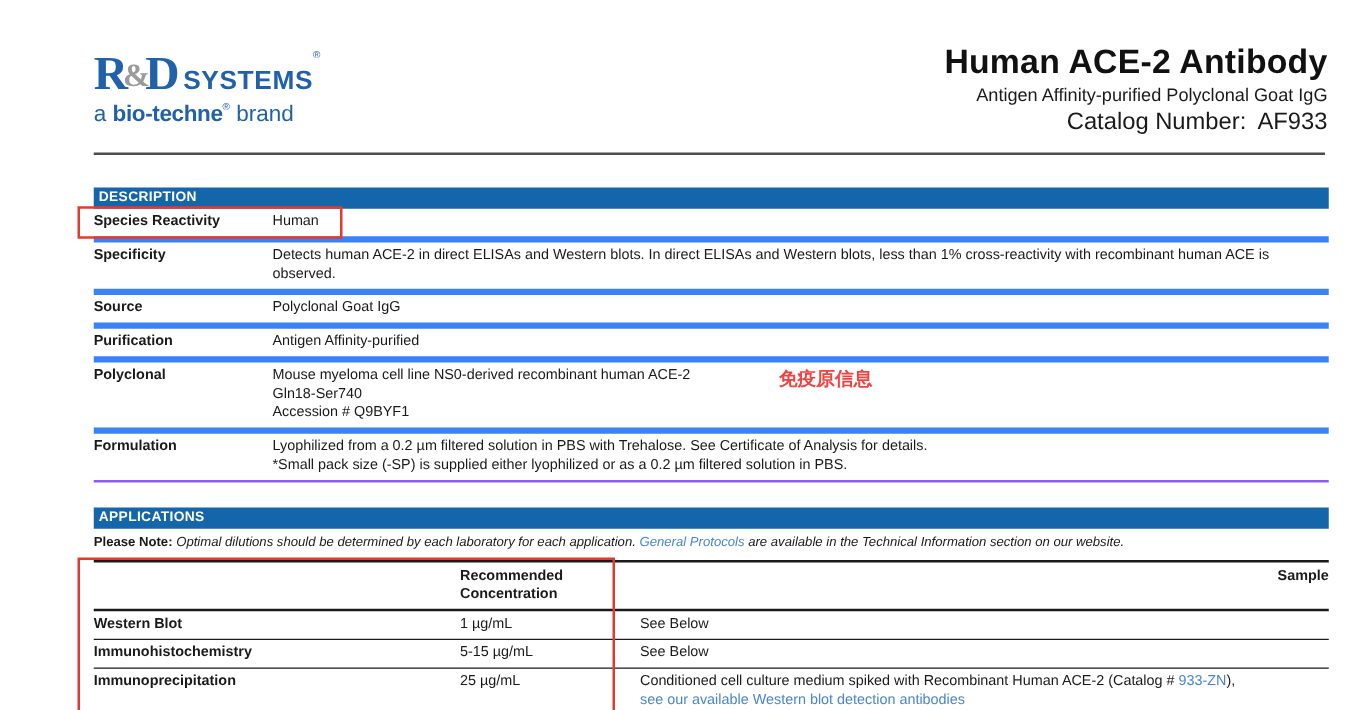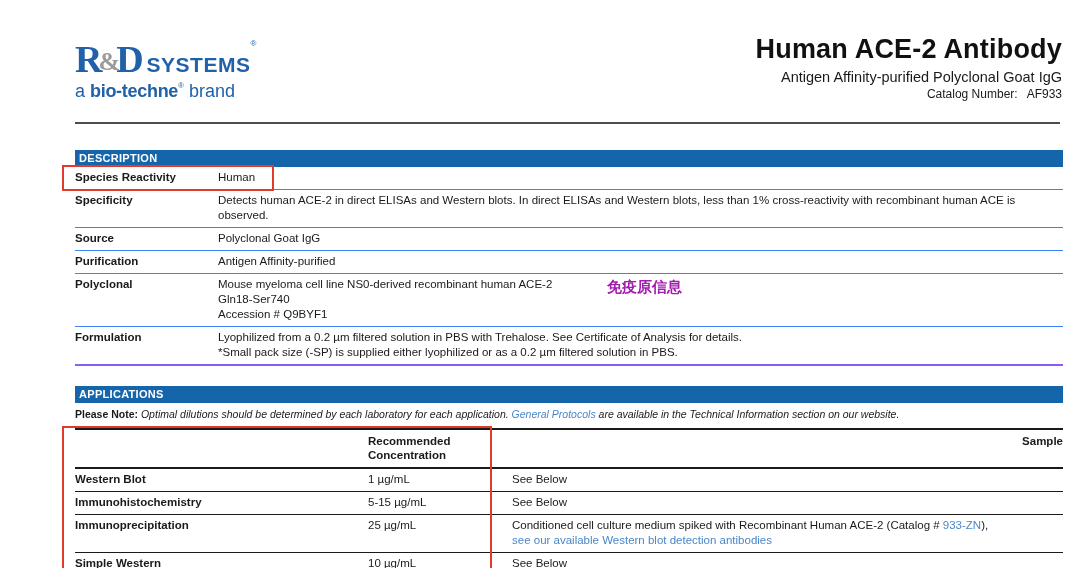--- a/index.html
+++ b/index.html
@@ -12,37 +12,37 @@
   .logo-rd{font-family:"Liberation Serif",serif;font-weight:bold;font-size:38px;}
   .logo-amp{font-family:"Liberation Serif",serif;font-weight:bold;font-size:26px;color:#9b9b9b;
             margin:0 -4px;position:relative;top:-2px;}
   .logo-systems{font-weight:bold;font-size:21px;letter-spacing:0.5px;margin-left:3px;}
   .logo-reg{font-size:8px;vertical-align:top;}
   .logo-tagline{color:#2161a9;font-size:18px;margin-top:4px;}
   .logo-tagline .brand{font-weight:bold;letter-spacing:-0.3px;}
   .title-block{position:absolute;right:18px;top:34px;text-align:right;}
   .doc-title{margin:0;font-size:27px;font-weight:bold;color:#111;letter-spacing:0.2px;}
   .doc-subtitle{font-size:14.5px;margin-top:4px;}
-  .doc-catalog{font-size:12px;margin-top:2px;}
+  .doc-catalog{font-size:19px;margin-top:2px;}
   .doc-catalog .cat-num{margin-left:9px;}
   .header-rule{position:absolute;left:75px;top:122px;width:985px;height:2px;background:#4d4d4d;}
 
   
   .content{position:absolute;left:75px;top:150px;width:988px;}
   .section-bar{height:17px;background:#1565ab;color:#ffffff;font-weight:bold;font-size:11px;
                line-height:17px;padding-left:4px;letter-spacing:0.3px;}
 
   
-  .desc-row{display:flex;position:relative;border-bottom:1px solid #3b82f6;padding:3px 0 4px;}
+  .desc-row{display:flex;position:relative;border-bottom:5px solid #3b82f6;padding:3px 0 4px;}
   .desc-row:last-child{border-bottom:2px solid #8b5cf6;}
   .desc-label{width:143px;flex:0 0 143px;font-weight:bold;font-size:11.5px;line-height:15px;}
   .desc-value{flex:1;font-size:11.5px;line-height:15px;}
   .red-box{position:absolute;border:2px solid #e23b2e;pointer-events:none;z-index:5;}
   .species-box{left:-13px;top:-2px;width:208px;height:100%;}
-  .cn-note{position:absolute;left:532px;top:4px;color:#a21caf;font-size:15px;font-weight:bold;}
+  .cn-note{position:absolute;left:548px;top:4px;color:#ef4444;font-size:15px;font-weight:bold;}
 
   
   .apps-bar{margin-top:20px;}
   .note{margin:5px 0 0 0;font-size:10.5px;line-height:13px;}
   .note-prefix{font-weight:bold;}
   .note-body{font-style:italic;}
   .note-link{font-style:italic;color:#4a86c8;cursor:pointer;text-decoration:none;}
   .apps-table{position:relative;margin-top:7px;border-top:2px solid #1a1a1a;}
   .apps-box{left:-13px;top:-4px;width:426px;height:calc(100% + 7px);}
   .app-header{display:flex;border-bottom:2px solid #1a1a1a;padding:4px 0 5px;}

